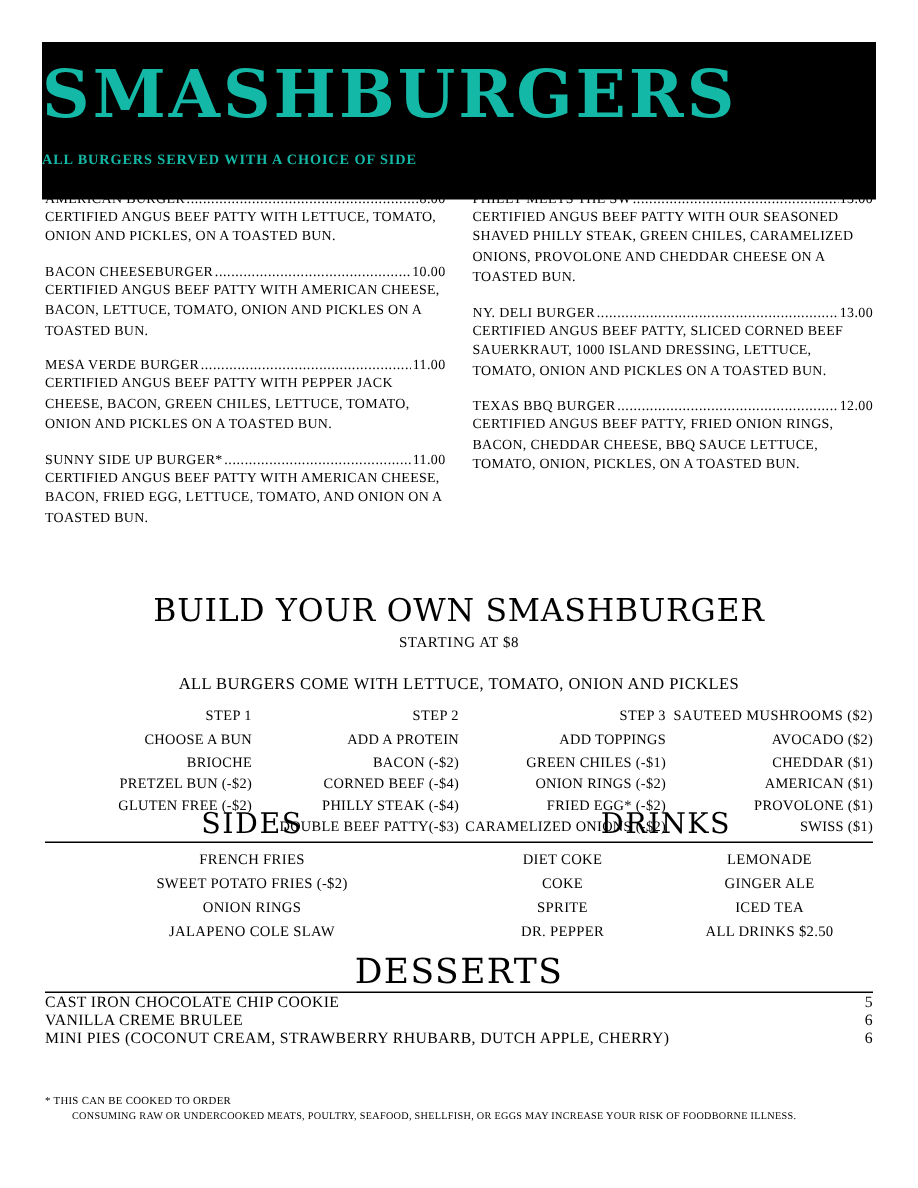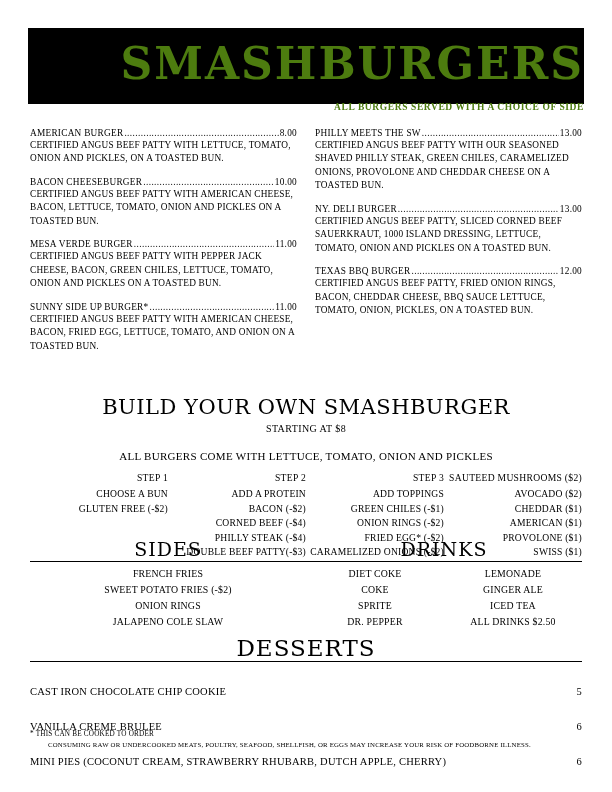--- a/index.html
+++ b/index.html
@@ -22,24 +22,24 @@
     height: 792px;
     background: #fff;
   }
 
   
   .banner {
     position: absolute;
     left: 28px;
     top: 28px;
     width: 556px;
-    height: 76px;
+    height: 105px;
     background: #000;
-    color: #4d7c0f;
-    text-align: right;
+    color: #14b8a6;
+    text-align: left;
   }
   .banner-title {
     font-family: "DejaVu Serif", serif;
     font-weight: bold;
     font-size: 44px;
     letter-spacing: 2px;
     line-height: 1;
     padding-top: 14px;
     text-transform: uppercase;
   }
@@ -198,21 +198,21 @@
   .des-rule {
     border-top: 1.6px solid #000;
     margin-top: 1px;
   }
   .des-row {
     display: flex;
     justify-content: space-between;
     font-size: 10.5px;
     letter-spacing: 0.25px;
     text-transform: uppercase;
-    margin-top: 24px;
+    margin-top: 1px;
     gap: 44px;
   }
 
   
   .footer {
     position: absolute;
     left: 30px;
     top: 730px;
     width: 552px;
   }
@@ -303,20 +303,22 @@
   </div>
 
   <div class="byo-wrap">
     <div class="byo-title">BUILD YOUR OWN SMASHBURGER</div>
     <div class="byo-start">STARTING AT $8</div>
     <div class="byo-note">ALL BURGERS COME WITH LETTUCE, TOMATO, ONION AND PICKLES</div>
     <div class="steps" id="steps">
         <div class="step">
           <div class="step-title">STEP 1</div>
           <div class="step-opt">CHOOSE A BUN</div>
+          <div class="step-opt">BRIOCHE</div>
+          <div class="step-opt">PRETZEL BUN (-$2)</div>
           <div class="step-opt">GLUTEN FREE (-$2)</div>
         </div>
         <div class="step">
           <div class="step-title">STEP 2</div>
           <div class="step-opt">ADD A PROTEIN</div>
           <div class="step-opt">BACON (-$2)</div>
           <div class="step-opt">CORNED BEEF (-$4)</div>
           <div class="step-opt">PHILLY STEAK (-$4)</div>
           <div class="step-opt">DOUBLE BEEF PATTY(-$3)</div>
         </div>

